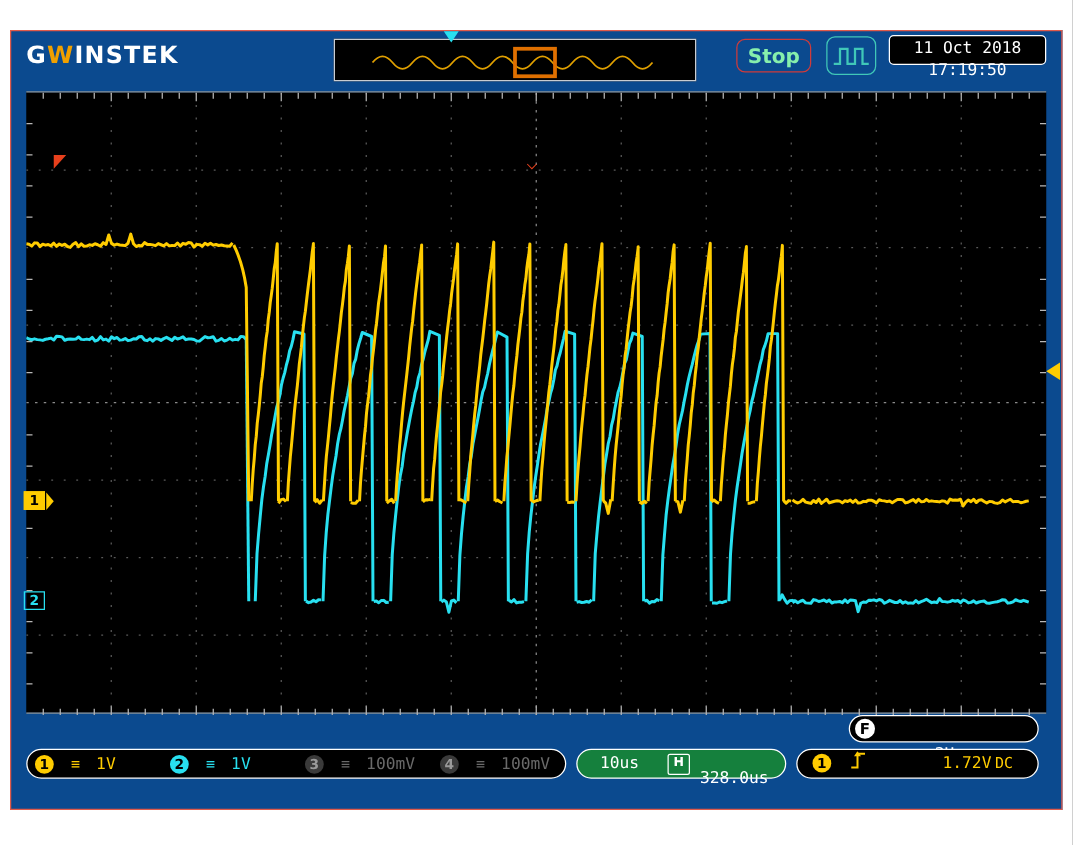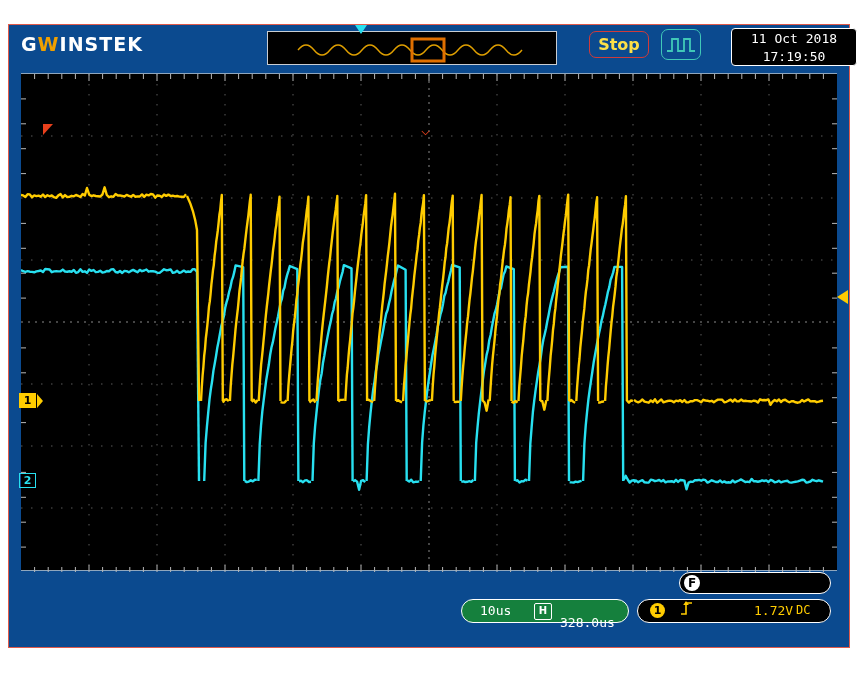--- a/index.html
+++ b/index.html
@@ -16,28 +16,28 @@
         font-weight:bold;font-size:19px;letter-spacing:1px;}
   #logo .u{color:#f0a000;}
 
   #overview{position:absolute;left:258px;top:6px;width:290px;height:34px;background:#000;
             border:1px solid #c9cdd2;box-sizing:border-box;overflow:hidden;}
   #ovmark{position:absolute;left:346px;top:0px;width:0;height:0;
           border-left:6px solid transparent;border-right:6px solid transparent;
           border-top:9px solid #28e0f0;}
 
   #stopbtn{position:absolute;left:580px;top:6px;width:60px;height:27px;border:1px solid #cf3b3b;
-           border-radius:7px;color:#fde047;font-family:"DejaVu Sans",sans-serif;font-weight:bold;
+           border-radius:7px;color:#86efac;font-family:"DejaVu Sans",sans-serif;font-weight:bold;
            font-size:16px;text-align:center;line-height:26px;box-sizing:border-box;}
   #acqbtn{position:absolute;left:652px;top:4px;width:40px;height:31px;border:1px solid #40c8b8;
           border-radius:7px;box-sizing:border-box;}
 
-  #datetime{position:absolute;left:702px;top:3px;width:126px;height:38px;background:#000;
+  #datetime{position:absolute;left:702px;top:3px;width:126px;height:24px;background:#000;
             border:1px solid #ffffff;border-radius:4px;box-sizing:border-box;color:#fff;
-            font-size:13px;line-height:18px;text-align:center;padding-top:1px;letter-spacing:0px;margin-left:20px;}
+            font-size:13px;line-height:18px;text-align:center;padding-top:1px;letter-spacing:0px;}
 
   
   #screen{position:absolute;left:12px;top:48px;width:816px;height:498px;background:#000000;
           border-top:1px solid #8fa6bd;border-bottom:1px solid #8fa6bd;box-sizing:border-box;}
   #grid{position:absolute;left:0;top:0;width:816px;height:498px;}
 
   #trigpos{position:absolute;left:400px;top:50px;color:#e8401c;font-size:15px;line-height:12px;}
   #trigstart{position:absolute;left:22px;top:50px;width:0;height:0;
              border-left:10px solid #e8401c;border-bottom:11px solid transparent;}
   #triglevel{position:absolute;left:828px;top:265px;width:0;height:0;
@@ -379,20 +379,42 @@
     <div id="gnd2" class="gndmark">
       <span>2</span>
     </div>
     <div id="triglevel"></div>
 
     <div id="freqbox">
       <span class="fico">F</span>
       <span class="fval">&lt;2Hz</span>
     </div>
 
+    <div id="chbar">
+      <div class="chgrp" style="left:6px">
+        <span class="chnum" style="background:#ffcc00;color:#000">1</span>
+        <span class="coup" style="color:#ffcc00">≡</span>
+        <span style="color:#ffcc00">1V</span>
+      </div>
+      <div class="chgrp" style="left:114px">
+        <span class="chnum" style="background:#28e0f0;color:#000">2</span>
+        <span class="coup" style="color:#28e0f0">≡</span>
+        <span style="color:#28e0f0">1V</span>
+      </div>
+      <div class="chgrp" style="left:222px">
+        <span class="chnum" style="background:#3a3a3a;color:#9a9a9a">3</span>
+        <span class="coup" style="color:#6a6a6a">≡</span>
+        <span style="color:#6a6a6a">100mV</span>
+      </div>
+      <div class="chgrp" style="left:330px">
+        <span class="chnum" style="background:#3a3a3a;color:#9a9a9a">4</span>
+        <span class="coup" style="color:#6a6a6a">≡</span>
+        <span style="color:#6a6a6a">100mV</span>
+      </div>
+    </div>
 
     <div id="timebar">
       <span id="tbscale">10us</span>
       <span id="tbicon">H</span>
       <span id="tbpos">328.0us</span>
     </div>
 
     <div id="trigbar">
       <span class="tnum">1</span>
       <span class="tslope">

